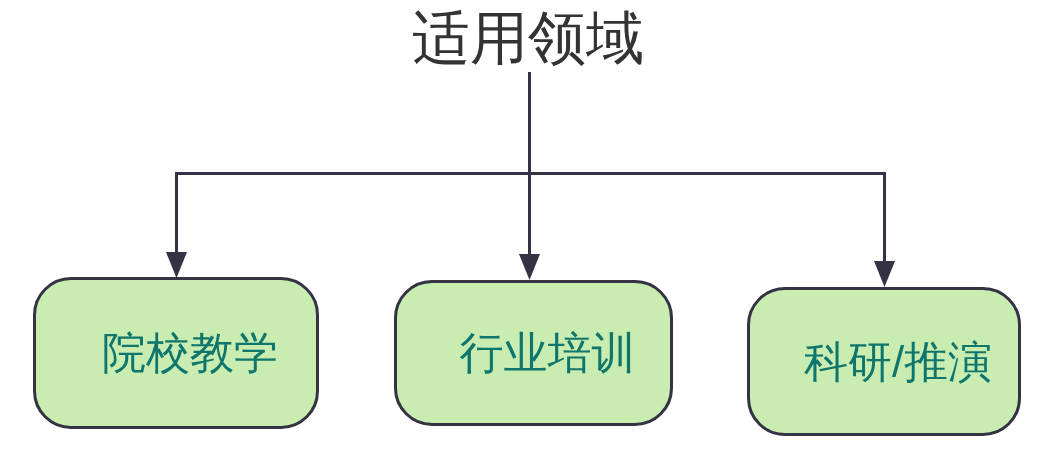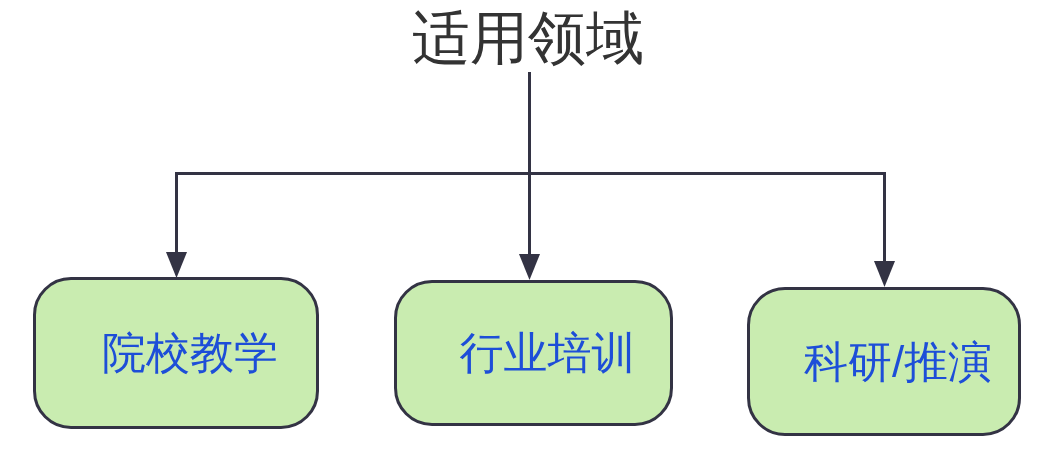--- a/index.html
+++ b/index.html
@@ -55,21 +55,21 @@
     background: #c9ecb0;
     border: 3px solid #333344;
     border-radius: 38px;
     display: flex;
     align-items: center;
     justify-content: center;
   }
   .leaf-label {
     font-size: 44px;
     line-height: 50px;
-    color: #1d4ed8;
+    color: #0f766e;
     white-space: nowrap;
     font-weight: 400;
     margin-left: 28px;
   }
 
   #leaf-0 { left: 33px;  top: 277px; width: 286px; height: 152px; }
   #leaf-1 { left: 394px; top: 280px; width: 279px; height: 146px; }
   #leaf-2 { left: 747px; top: 287px; width: 274px; height: 149px; }
 </style>
 </head>

